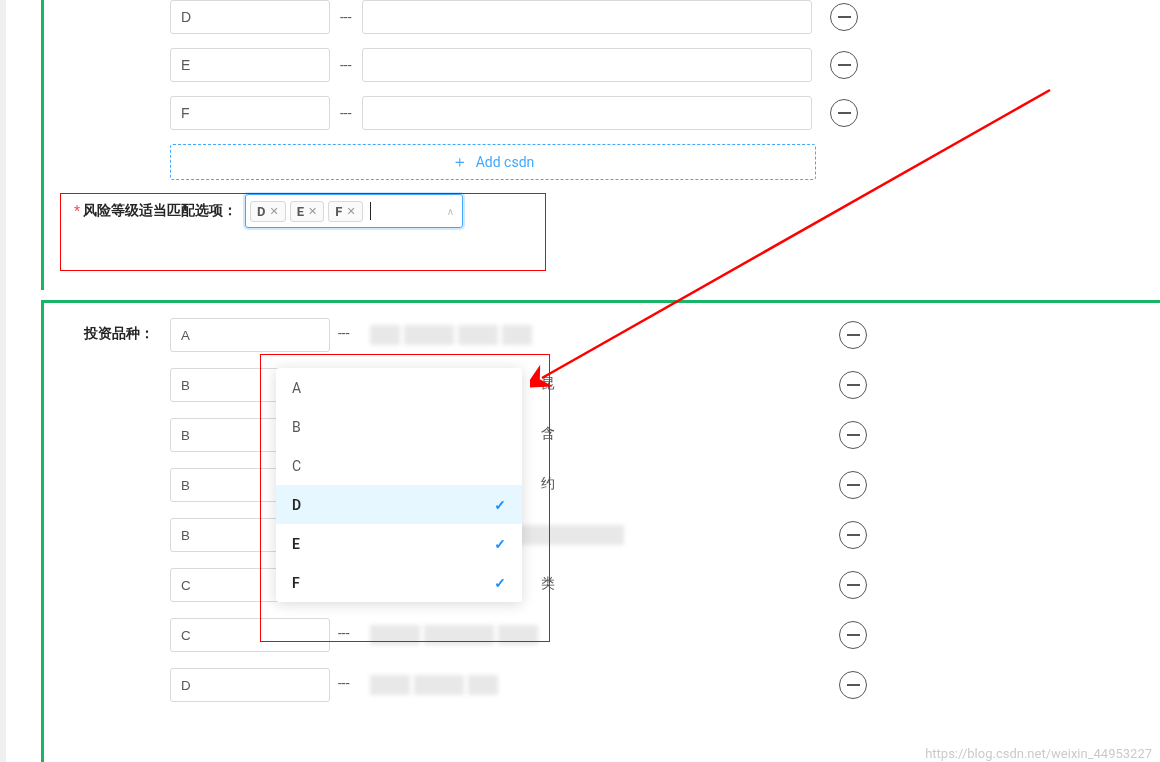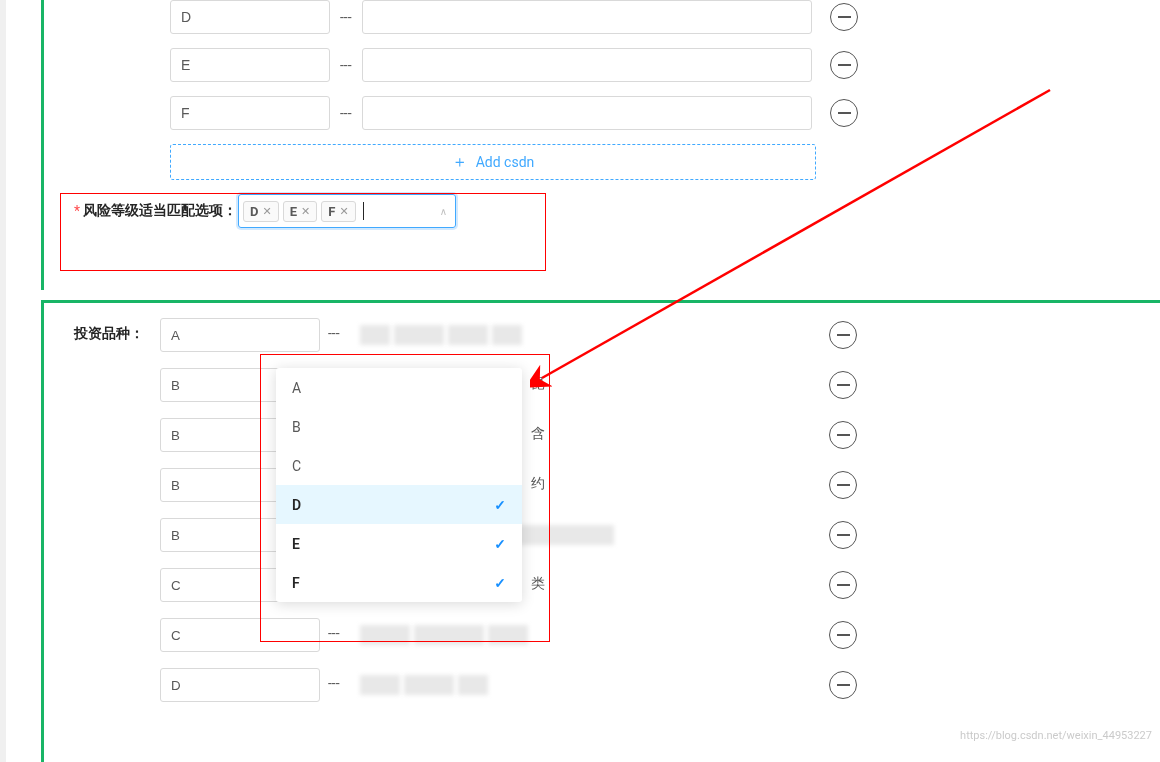--- a/index.html
+++ b/index.html
@@ -122,21 +122,21 @@
     
     .label-row {
       display: flex;
       align-items: center;
       margin-bottom: 14px;
     }
     .req-star { color: #ff4d4f; margin-right: 3px; }
     .label-text {
       color: #262626;
       font-weight: 600;
-      margin-right: 1px;
+      margin-right: 8px;
     }
     .multi-select {
       border: 1px solid #40a9ff;
       box-shadow: 0 0 0 2px rgba(24,144,255,0.2);
       border-radius: 3px;
       height: 34px;
       min-width: 218px;
       display: flex;
       align-items: center;
       padding: 0 4px;
@@ -162,21 +162,21 @@
     }
     .cursor-line {
       width: 1px;
       height: 18px;
       background: #262626;
       margin-left: 3px;
     }
     
     .section-2 {
       position: absolute;
-      left: 69px;
+      left: 79px;
       top: 318px;
     }
     .row-label {
       width: 75px;
       text-align: right;
       font-weight: 600;
       color: #262626;
       padding-top: 7px;
     }
     .field-key-2 {
@@ -237,23 +237,23 @@
     .arrow-svg {
       position: absolute;
       left: 530px;
       top: 80px;
       pointer-events: none;
       z-index: 20;
     }
     .watermark {
       position: absolute;
       right: 8px;
-      bottom: 20px;
+      bottom: 1px;
       color: rgba(150,150,150,0.5);
-      font-size: 11px;
+      font-size: 13px;
     }
     .char-label {
       position: absolute;
       left: 462px;
       font-size: 14px;
       color: #555;
     }
   </style>
 </head>
 <body>

